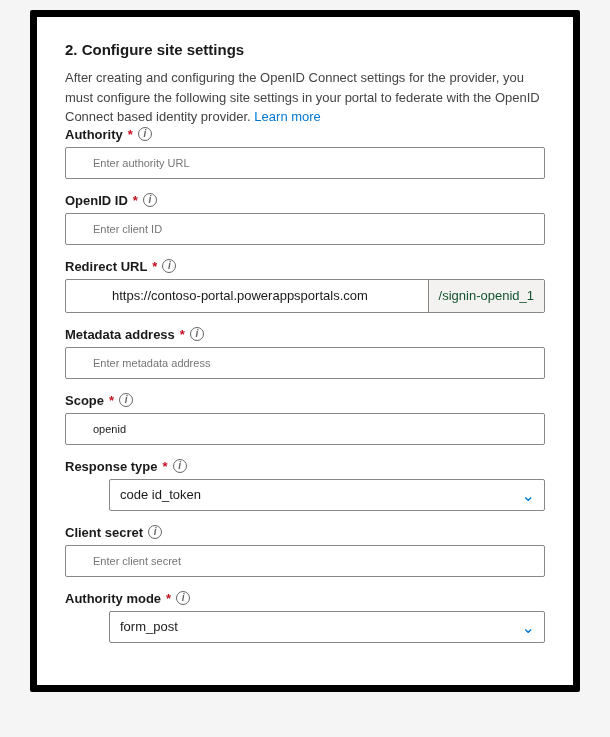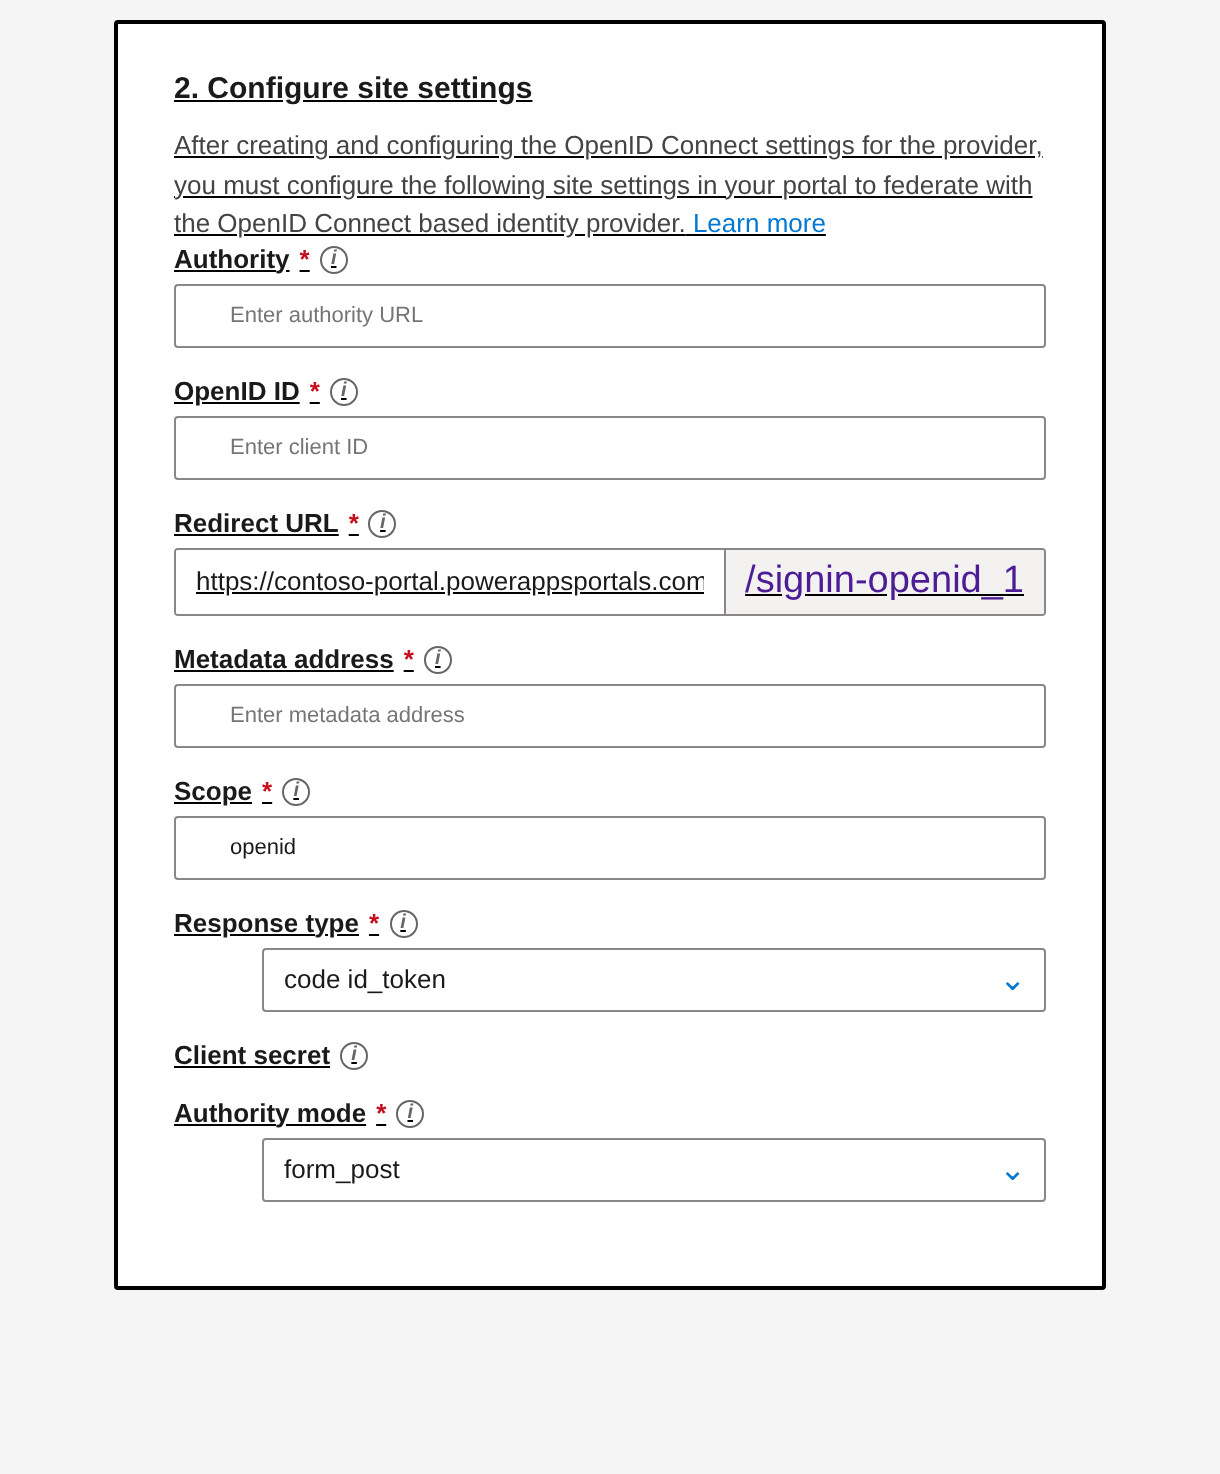--- a/index.html
+++ b/index.html
@@ -13,25 +13,24 @@
       background: #f5f5f5;
       display: flex;
       justify-content: center;
       align-items: flex-start;
       min-height: 100vh;
       padding: 10px;
     }
 
     .card {
       background: #ffffff;
-      border: 2px solid #000000;
-      border-radius: 2px;
-      width: 496px;
+      border: 7px solid #000000;
+      border-radius: 2px;
+      width: 550px;
       padding: 24px 28px 28px 28px;
-      text-decoration: underline;
     }
 
     .section-title {
       font-size: 15px;
       font-weight: 600;
       color: #1a1a1a;
       margin-bottom: 10px;
     }
 
     .section-description {
@@ -48,21 +47,21 @@
     .field-group {
       margin-bottom: 14px;
     }
 
     .field-label {
       font-size: 13px;
       font-weight: 600;
       color: #1a1a1a;
       margin-bottom: 5px;
       display: flex;
-      align-items: flex-end;
+      align-items: flex-start;
       gap: 5px;
     }
 
     .field-label .required {
       color: #c50f1f;
     }
 
     .info-icon {
       display: inline-flex;
       align-items: center;
@@ -93,40 +92,41 @@
 
     .field-input.has-value {
       color: #1a1a1a;
     }
 
     .redirect-url-wrapper {
       display: flex;
       border: 1px solid #8a8886;
       border-radius: 2px;
       overflow: hidden;
+      padding-left: 36px;
     }
 
     .redirect-url-main {
       flex: 1;
       height: 32px;
       border: none;
       padding: 0 10px;
       font-size: 13px;
       color: #1a1a1a;
       outline: none;
       font-family: inherit;
     }
 
     .redirect-url-suffix {
       height: 32px;
       background: #f3f2f1;
       border-left: 1px solid #8a8886;
       padding: 0 10px;
-      font-size: 19px;
-      color: #4c1d95;
+      font-size: 13px;
+      color: #14532d;
       display: flex;
       align-items: center;
       white-space: nowrap;
     }
 
     .field-select-wrapper {
       position: relative;
       width: 100%;
       padding-left: 44px;
     }
@@ -232,20 +232,21 @@
       </select>
       <span class="chevron-icon">⌄</span>
     </div>
   </div>
 
   <div class="field-group">
     <div class="field-label">
       <span>Client secret</span>
       <span class="info-icon">i</span>
     </div>
+    <input class="field-input" type="text" value="" placeholder="Enter client secret" style="">
   </div>
 
   <div class="field-group">
     <div class="field-label">
       <span>Authority mode</span>
       <span class="required">*</span>
       <span class="info-icon">i</span>
     </div>
     <div class="field-select-wrapper">
       <select class="field-select">

